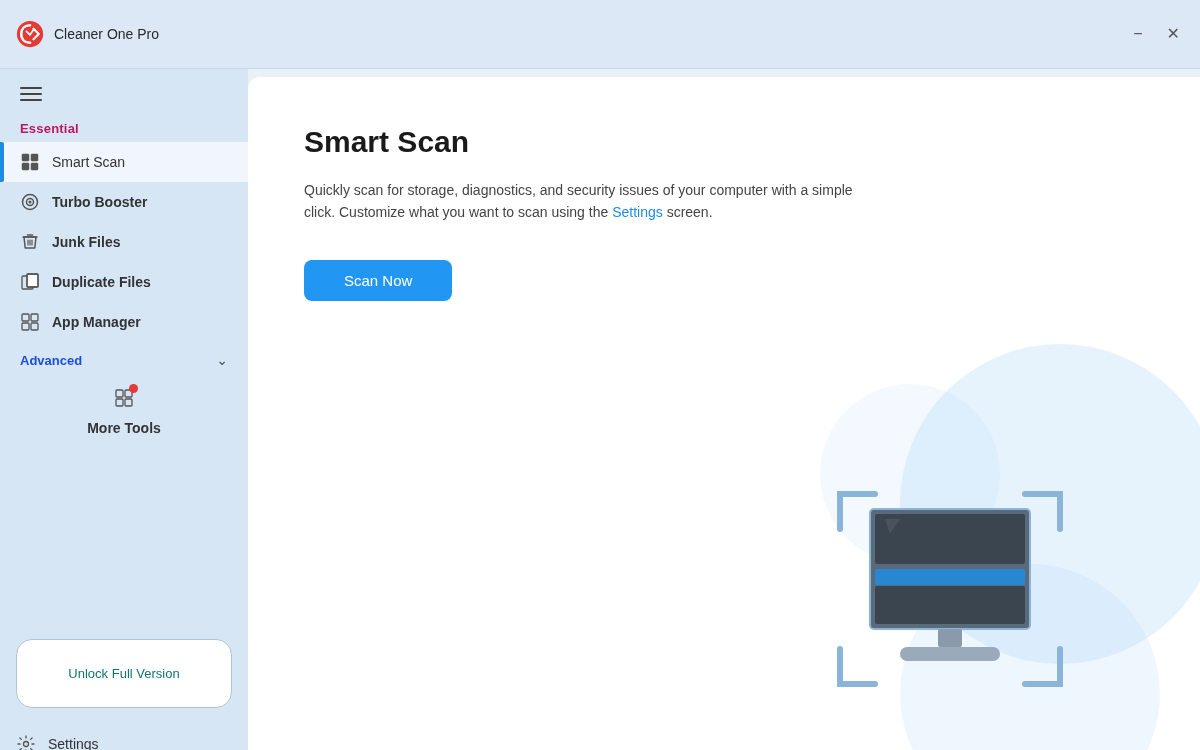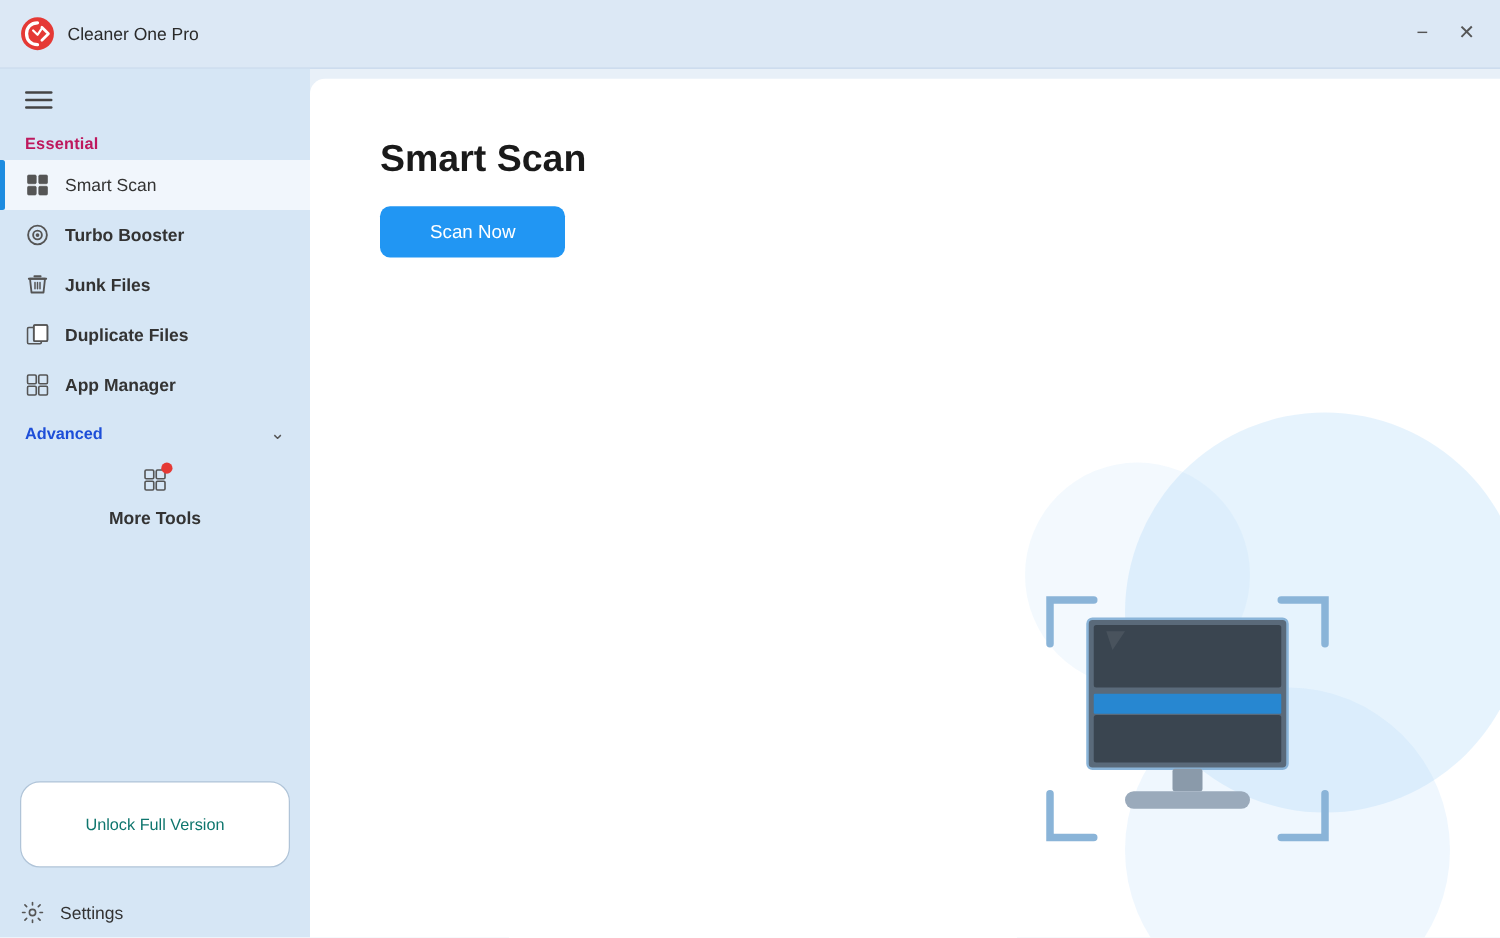--- a/index.html
+++ b/index.html
@@ -7,21 +7,21 @@
       width: 1200px;
       height: 750px;
       font-family: -apple-system, BlinkMacSystemFont, 'Segoe UI', sans-serif;
       background: #e8f0f8;
       overflow: hidden;
       position: relative;
     }
 
     
     .title-bar {
-      height: 55px;
+      height: 69px;
       background: #dce8f5;
       display: flex;
       align-items: center;
       padding: 0 16px;
       position: relative;
       border-bottom: 1px solid #c8d8ec;
     }
     .title-bar-logo {
       width: 28px;
       height: 28px;
@@ -380,20 +380,23 @@
 
     
     <div class="deco-arc1"></div>
     <div class="deco-arc2"></div>
     <div class="deco-arc3"></div>
 
     
     <h1 class="page-title">Smart Scan</h1>
 
     
+    <p class="page-description">
+      <span>Quickly scan for storage, diagnostics, and security issues of your computer with a simple click. Customize what you want to scan using the </span><span class="settings-link">Settings</span><span> screen.</span>
+    </p>
 
     
     <button class="scan-btn">Scan Now</button>
 
     
     <div class="scanner-illustration">
       <svg viewBox="0 0 260 230" fill="none" xmlns="http://www.w3.org/2000/svg" width="260" height="230">
 
         <path d="M20 55 L20 20 L55 20" stroke="#8ab4d8" stroke-width="6" stroke-linecap="round" fill="none"></path>
 

